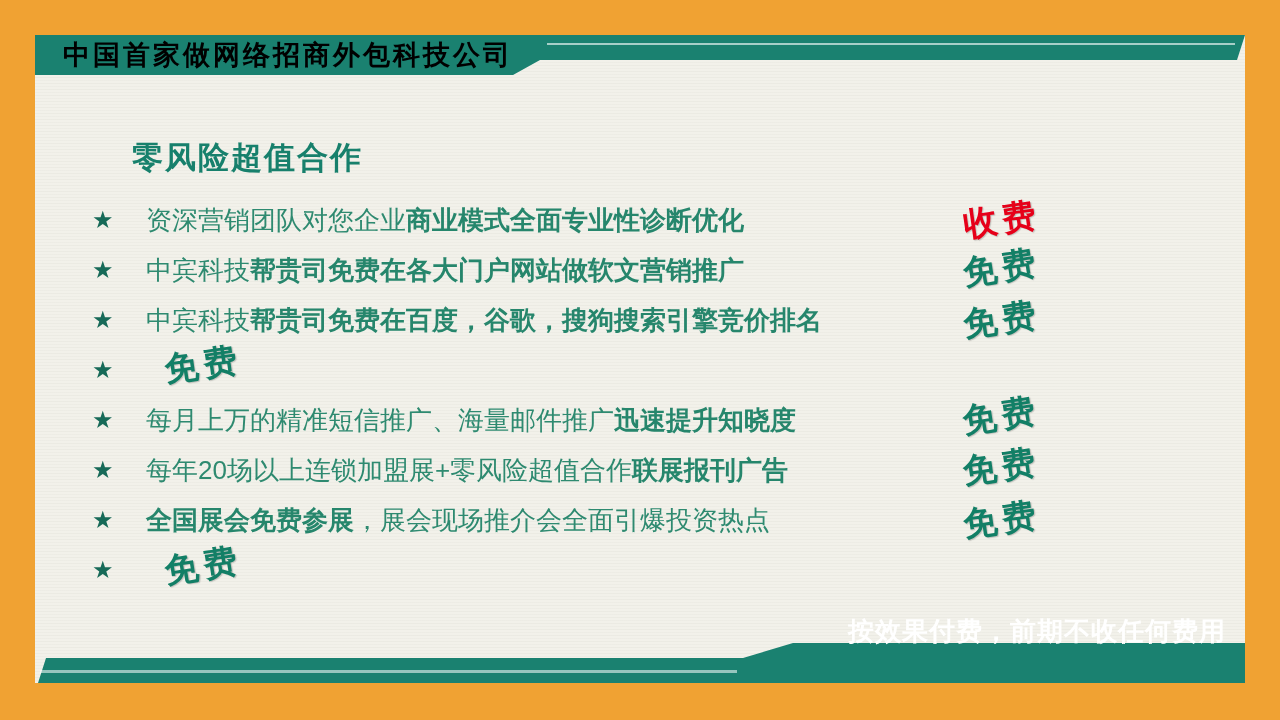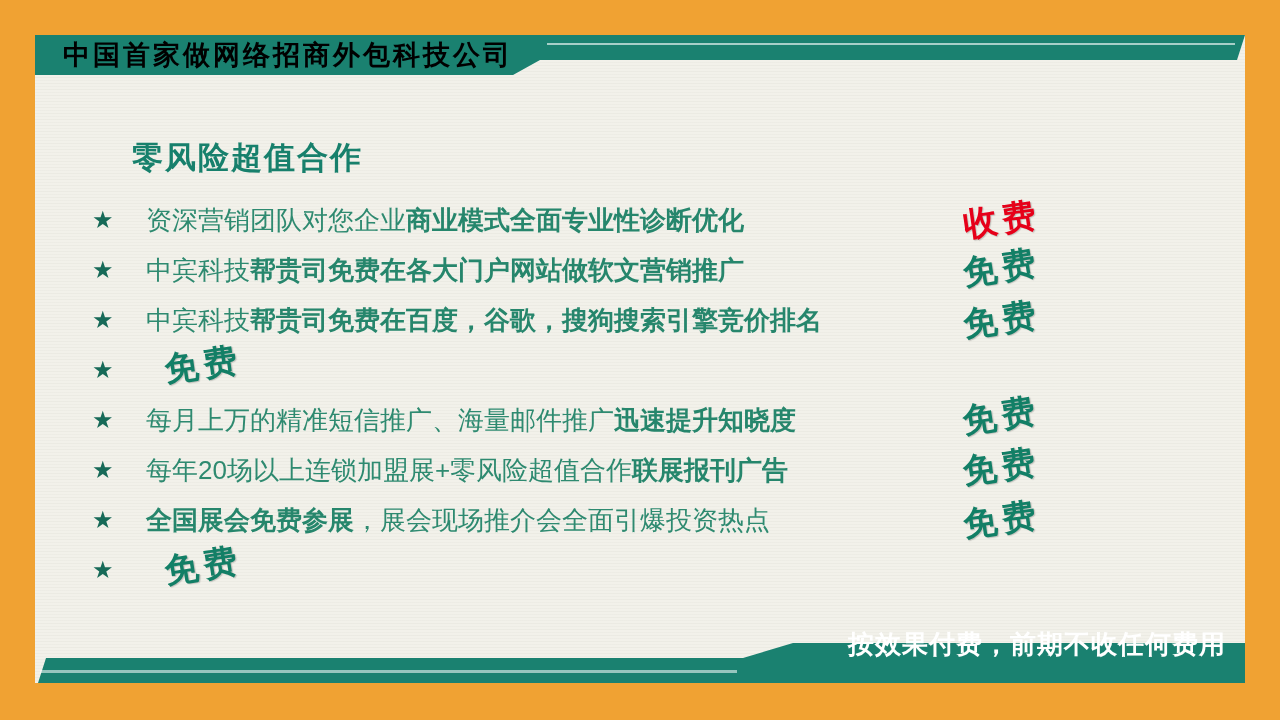--- a/index.html
+++ b/index.html
@@ -38,21 +38,21 @@
   .bottom-band{
     position:absolute;left:35px;top:643px;width:1210px;height:40px;
     background:#1a8170;
     clip-path:polygon(11px 15px,708px 15px,758px 0,1210px 0,1210px 40px,3px 40px);
   }
   .bottom-line{
     position:absolute;left:40px;top:670px;width:697px;height:3px;
     background:rgba(255,255,255,0.55);
   }
   .footer-text{
-    position:absolute;left:790px;top:624px;width:450px;height:40px;
+    position:absolute;left:790px;top:611px;width:450px;height:40px;
     display:flex;align-items:center;justify-content:flex-end;
     padding-right:0;box-sizing:border-box;
     color:#ffffff;font-size:26px;font-weight:bold;letter-spacing:1px;
     white-space:nowrap;
   }
   .footer-text span{margin-right:14px;}
   
   .page-title{
     position:absolute;left:92px;top:137px;
     color:#17806c;font-size:31px;font-weight:bold;letter-spacing:2px;

